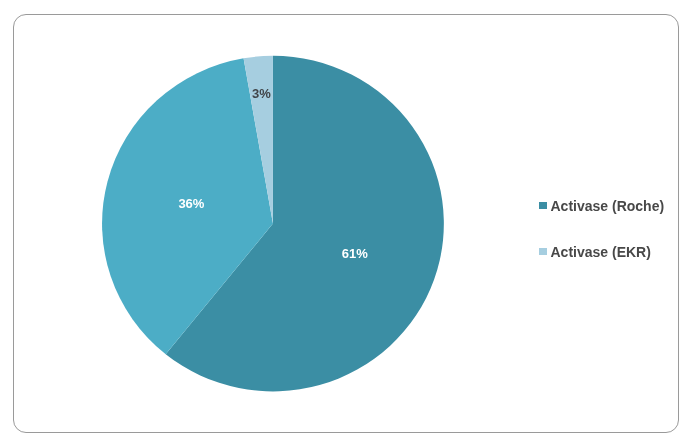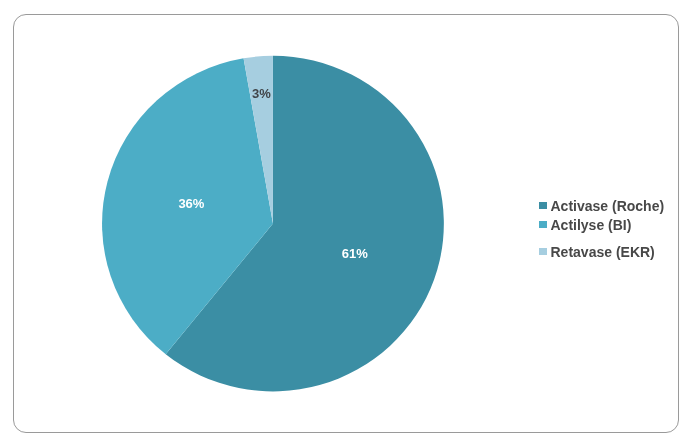--- a/index.html
+++ b/index.html
@@ -70,21 +70,17 @@
       <text x="191.40" y="204.20" class="slice-label" fill="#ffffff">36%</text>
       <text x="261.40" y="95.00" class="slice-label" fill="#414549">3%</text>
     </g>
 </svg>
 
 <div id="legend">
     <div class="legend-row" style="top: 0px; margin-top: 8px;">
       <span class="legend-swatch" style="background: rgb(59, 142, 164);"></span>
       <span class="legend-label" style="color: rgb(72, 72, 72);">Activase (Roche)</span>
     </div>
-    <div class="legend-row" style="top: 26.85px;">
-      <span class="legend-swatch" style="background: rgb(76, 173, 198);"></span>
-      <span class="legend-label" style="color: rgb(72, 72, 72);">Actilyse (BI)</span>
-    </div>
     <div class="legend-row" style="top: 53.7px;">
       <span class="legend-swatch" style="background: rgb(166, 206, 224);"></span>
-      <span class="legend-label" style="color: rgb(72, 72, 72);">Retavase (EKR)</span>
+      <span class="legend-label" style="color: rgb(72, 72, 72);">Activase (EKR)</span>
     </div>
   </div>
 
 </body></html>

